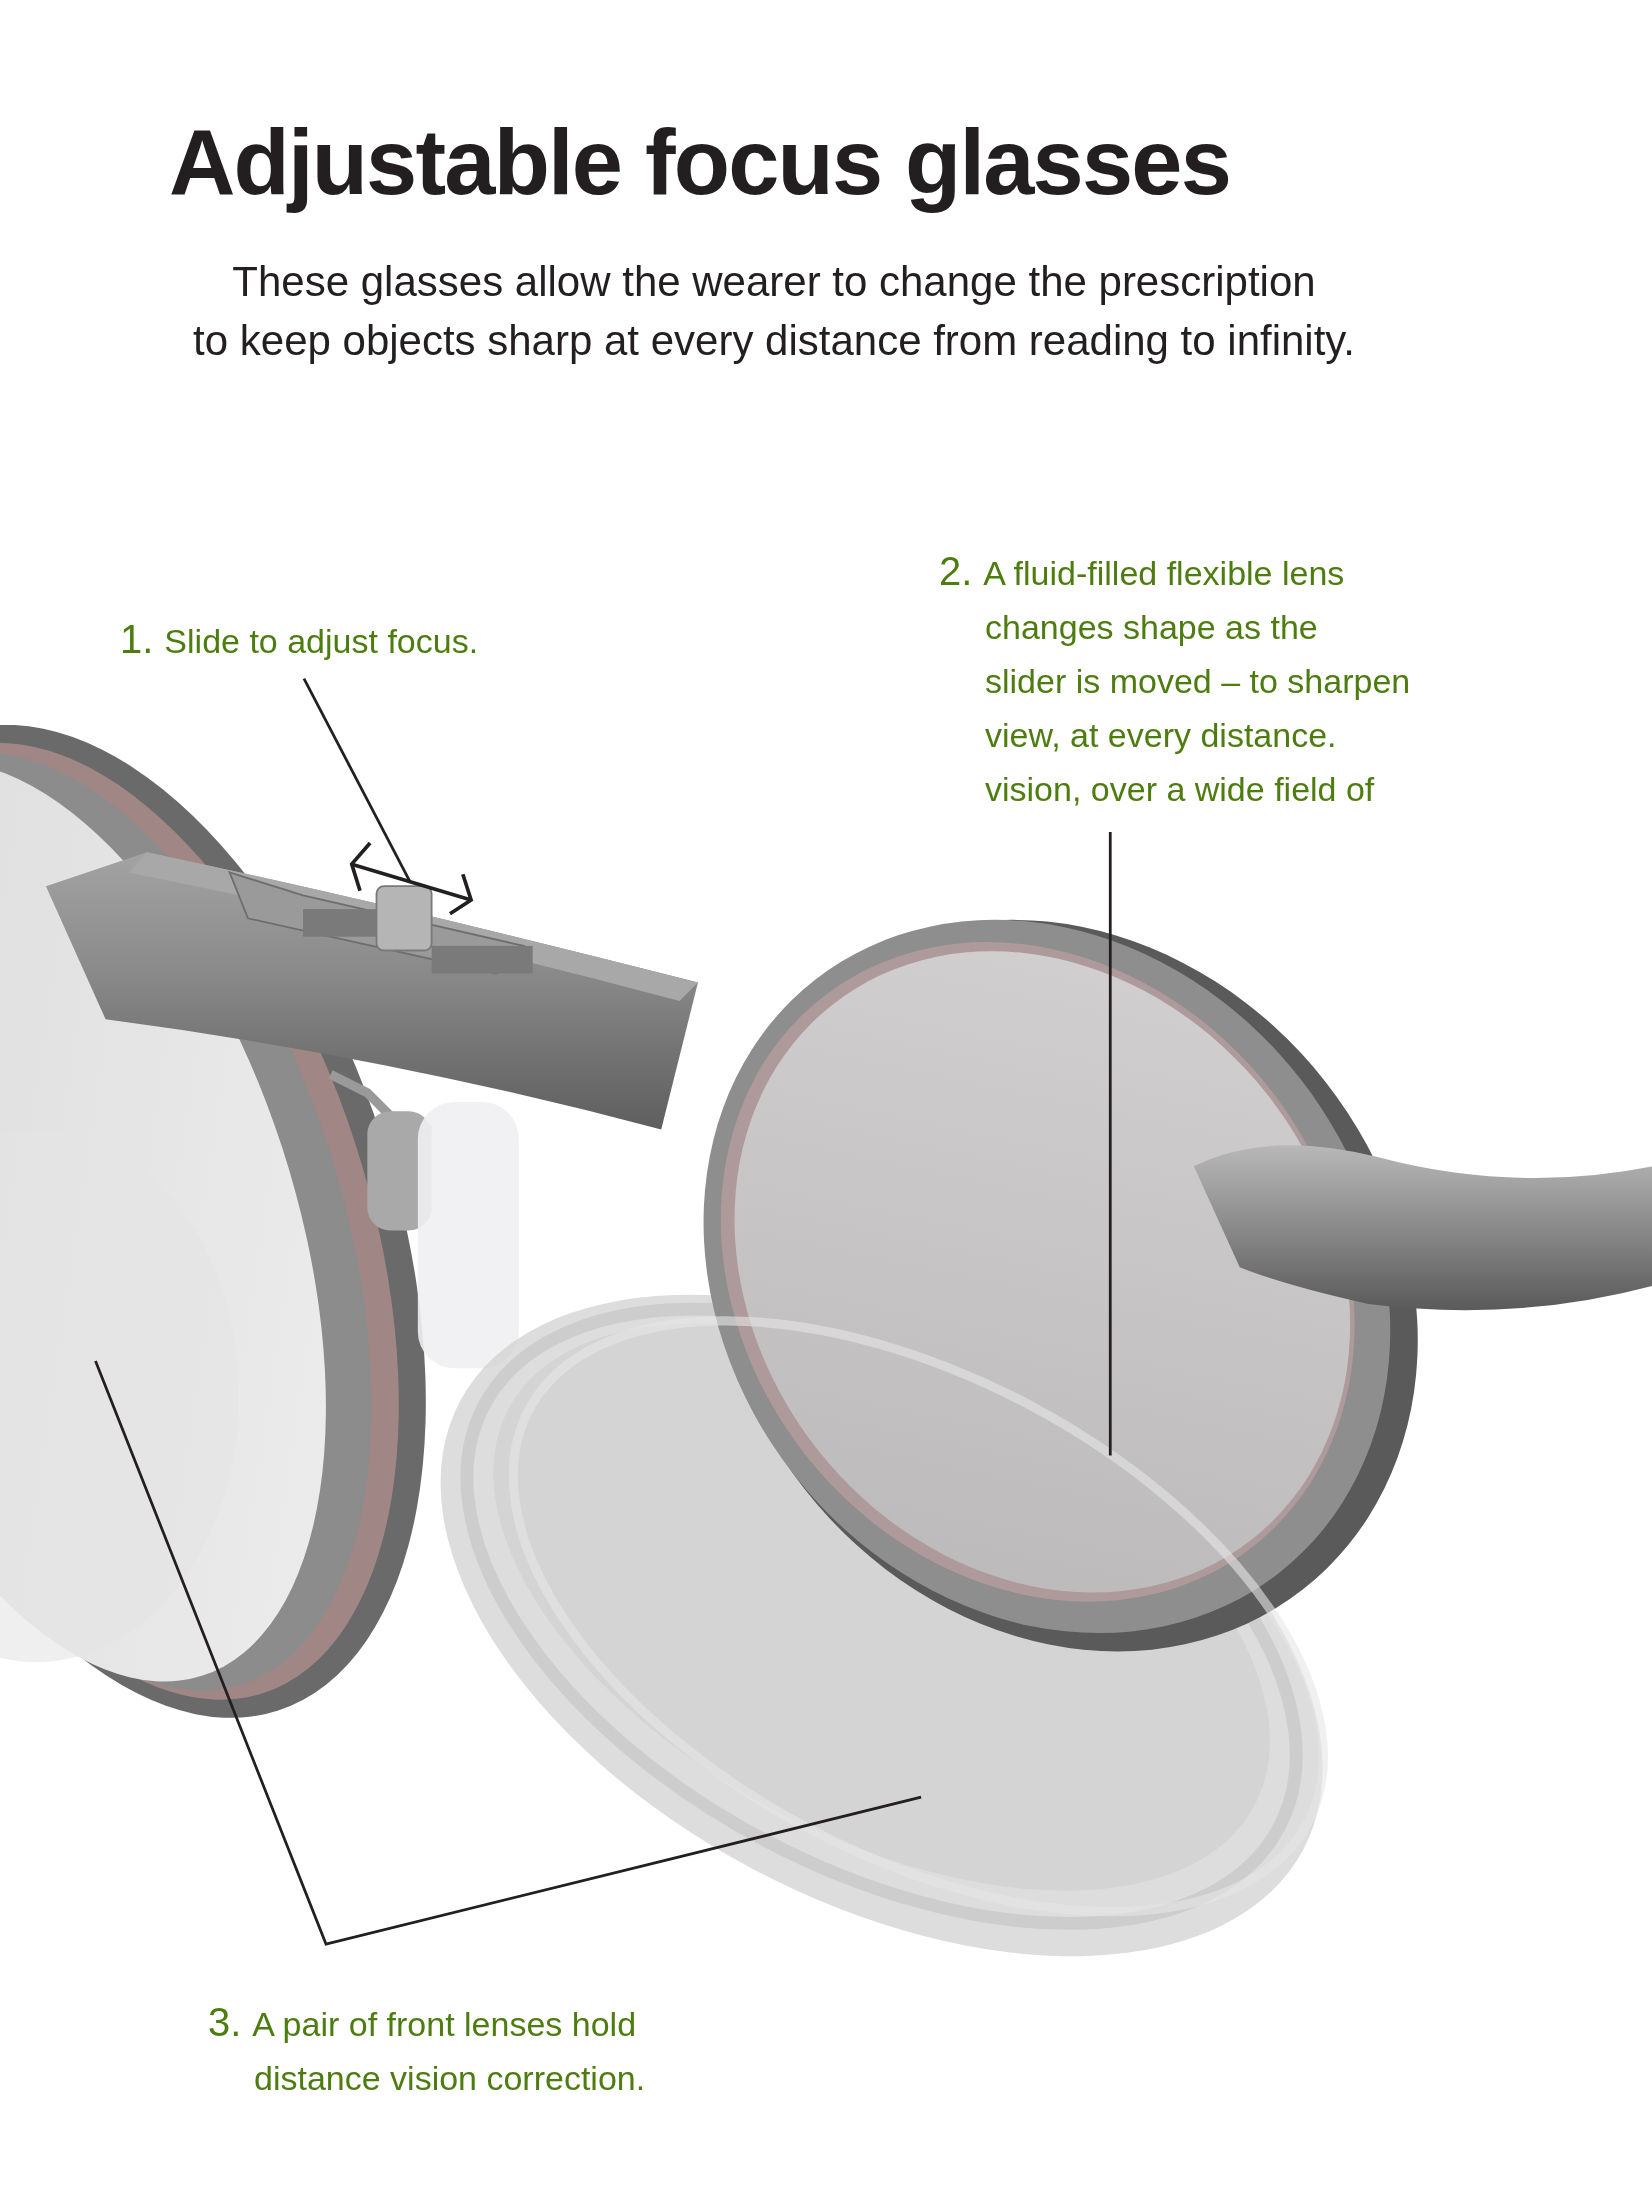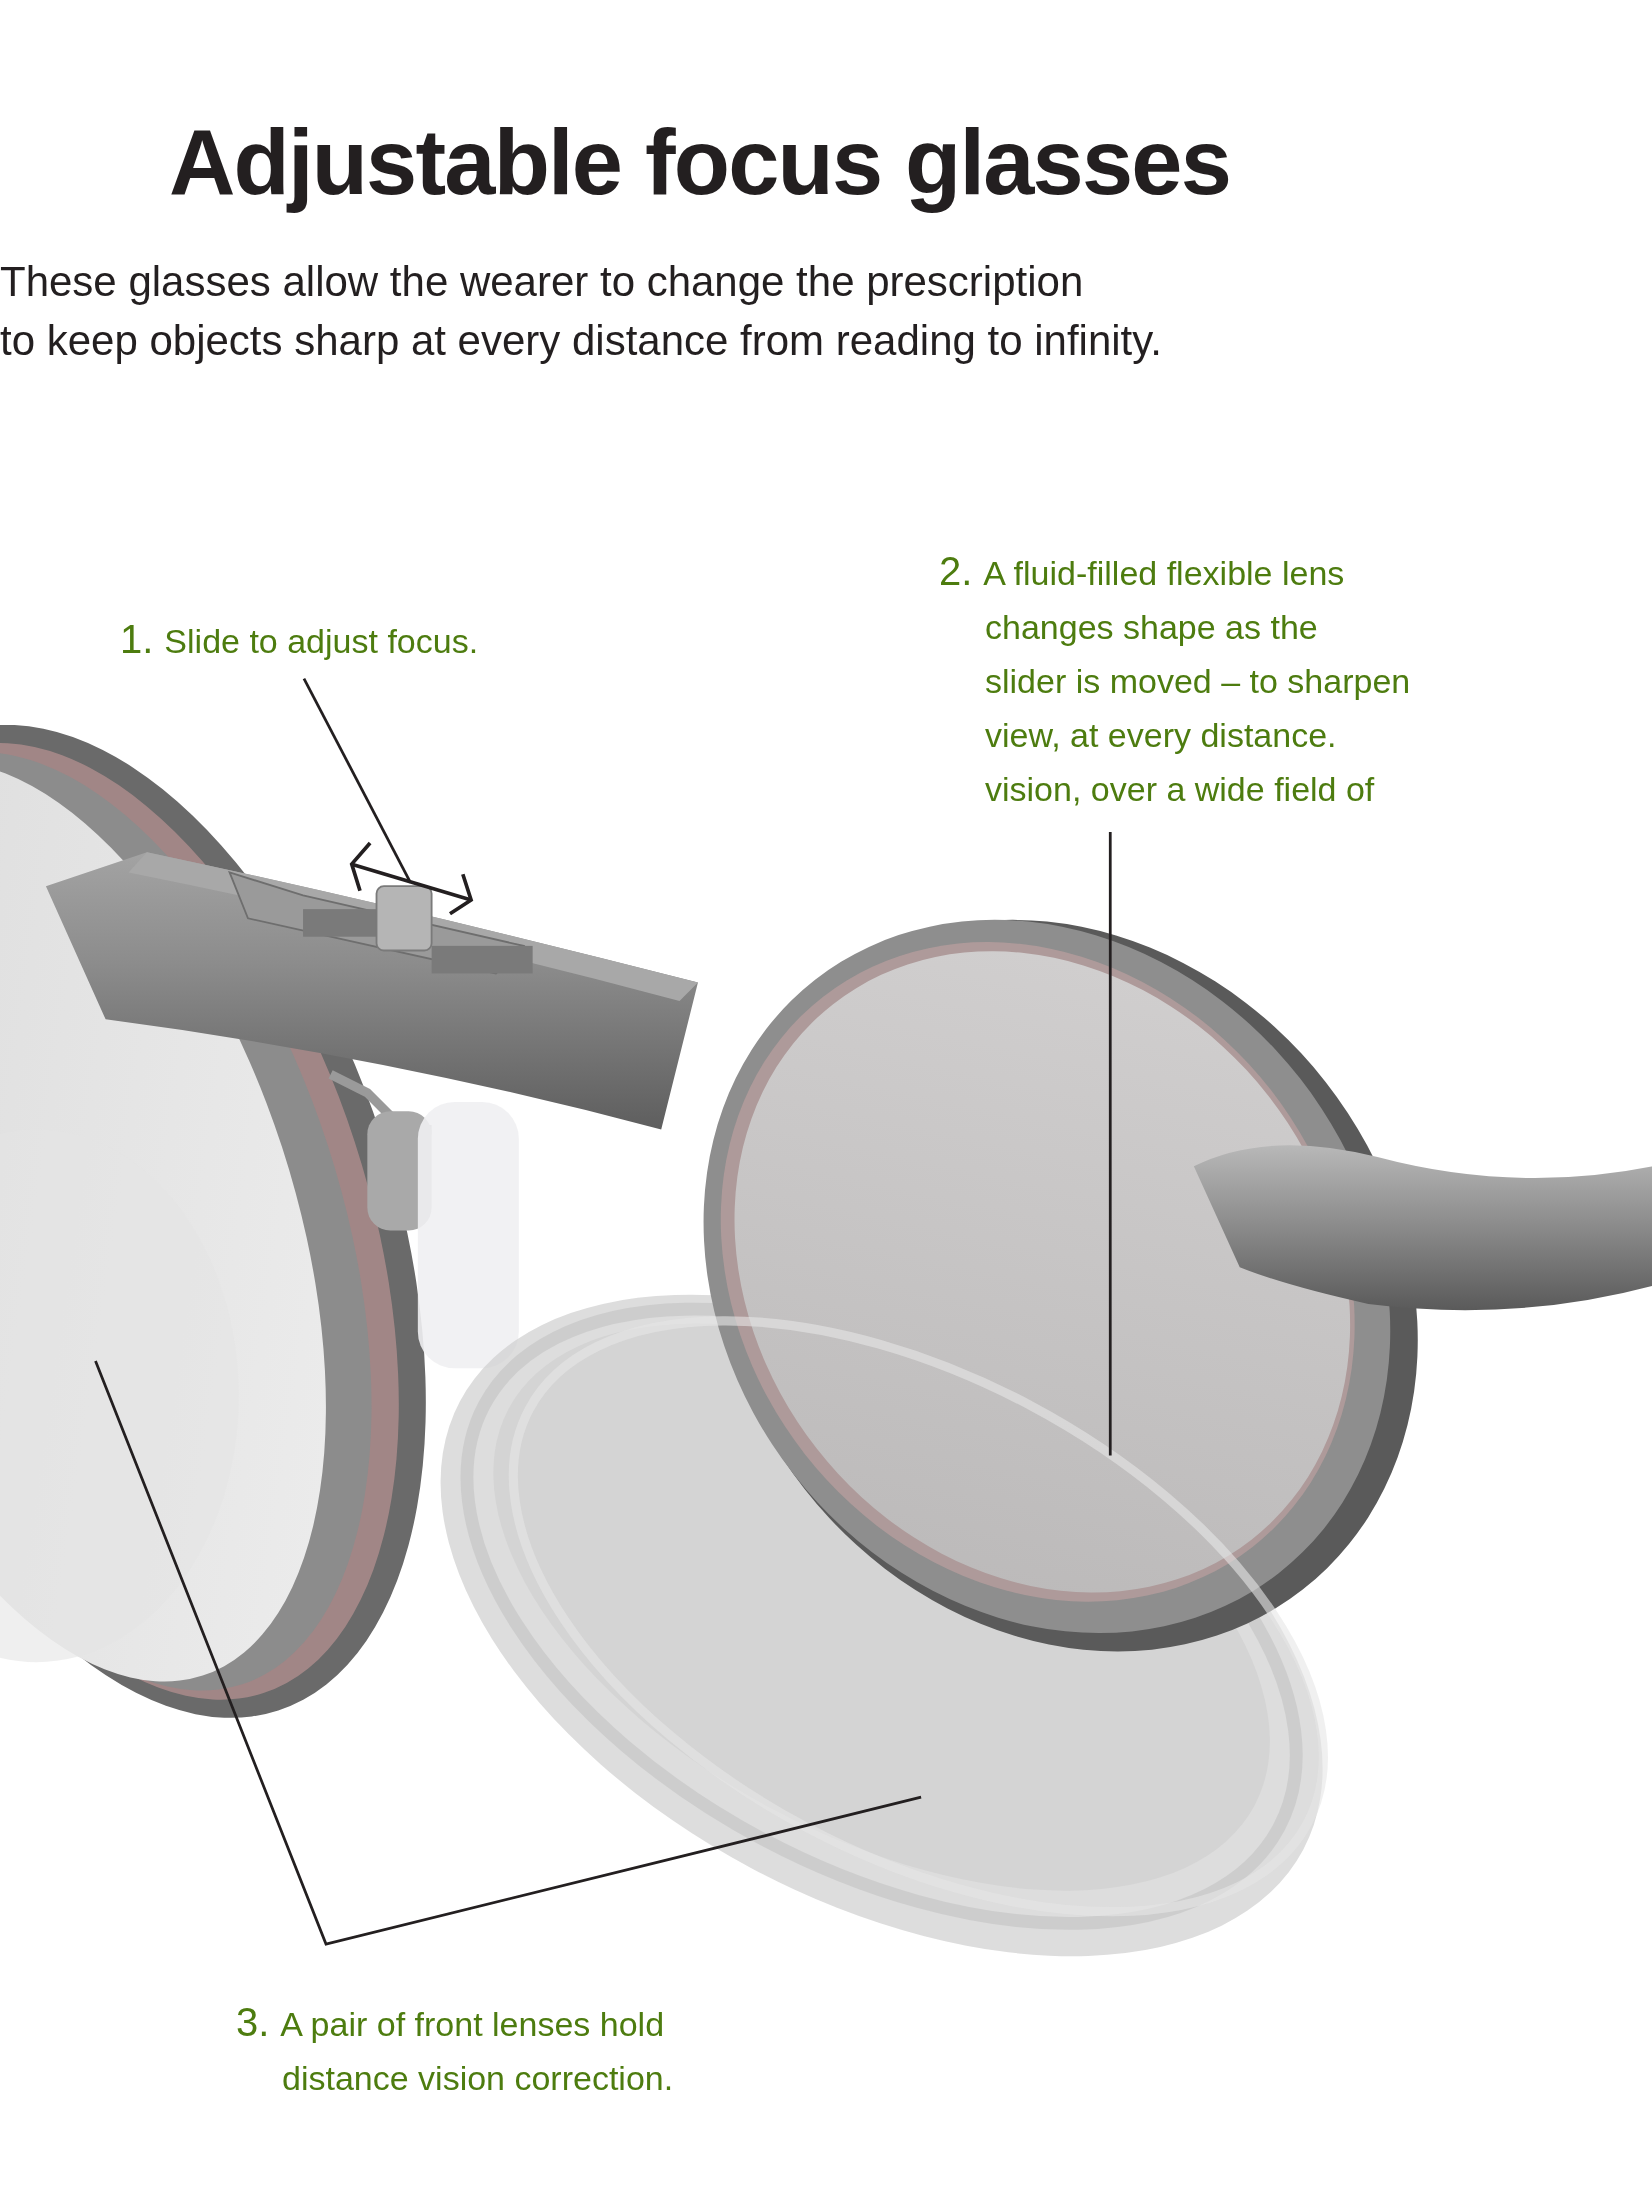--- a/index.html
+++ b/index.html
@@ -1,30 +1,30 @@
 <!DOCTYPE html>
 <html style="font-size:14.7px"><head>
 <meta charset="utf-8">
 <style>
   html, body { margin:0; padding:0; background:#ffffff; }
   body { width:1653px; height:2204px; position:relative; overflow:hidden;
          font-family:"Liberation Sans", "DejaVu Sans", sans-serif; color:#231f20; }
   .title { position:absolute; left:0; width:1399px; top:112px; text-align:center;
            font-size:92px; font-weight:bold; letter-spacing:-1.8px; margin:0; line-height:1.1; }
-  .subtitle { position:absolute; left:0; width:1548px; top:252px; 
+  .subtitle { position:absolute; left:0; width:1548px; top:252px; text-align:center;
               font-size:42px; line-height:59px; }
   .subtitle span { display:block; }
   .art { position:absolute; left:0; top:0; width:1653px; height:2204px; }
   .callout { position:absolute; font-size:34px; line-height:54px; color:#4d7c0f; }
   .callout .num { font-size:40px; margin-right:11px; }
   .callout .line { display:block; }
   .c1 { left:120px; top:612px;text-align:right; }
   .c2 { left:939px; top:544px; }
   .c2 .indent, .c3 .indent { padding-left:46px; }
-  .c3 { left:208px; top:1995px;margin-left:28px; }
+  .c3 { left:208px; top:1995px; }
 </style>
 </head>
 <body>
 
 <h1 class="title">Adjustable focus glasses</h1>
 
 <div class="subtitle">
   <span>These glasses allow the wearer to change the prescription</span>
   <span>to keep objects sharp at every distance from reading to infinity.</span>
 </div>

